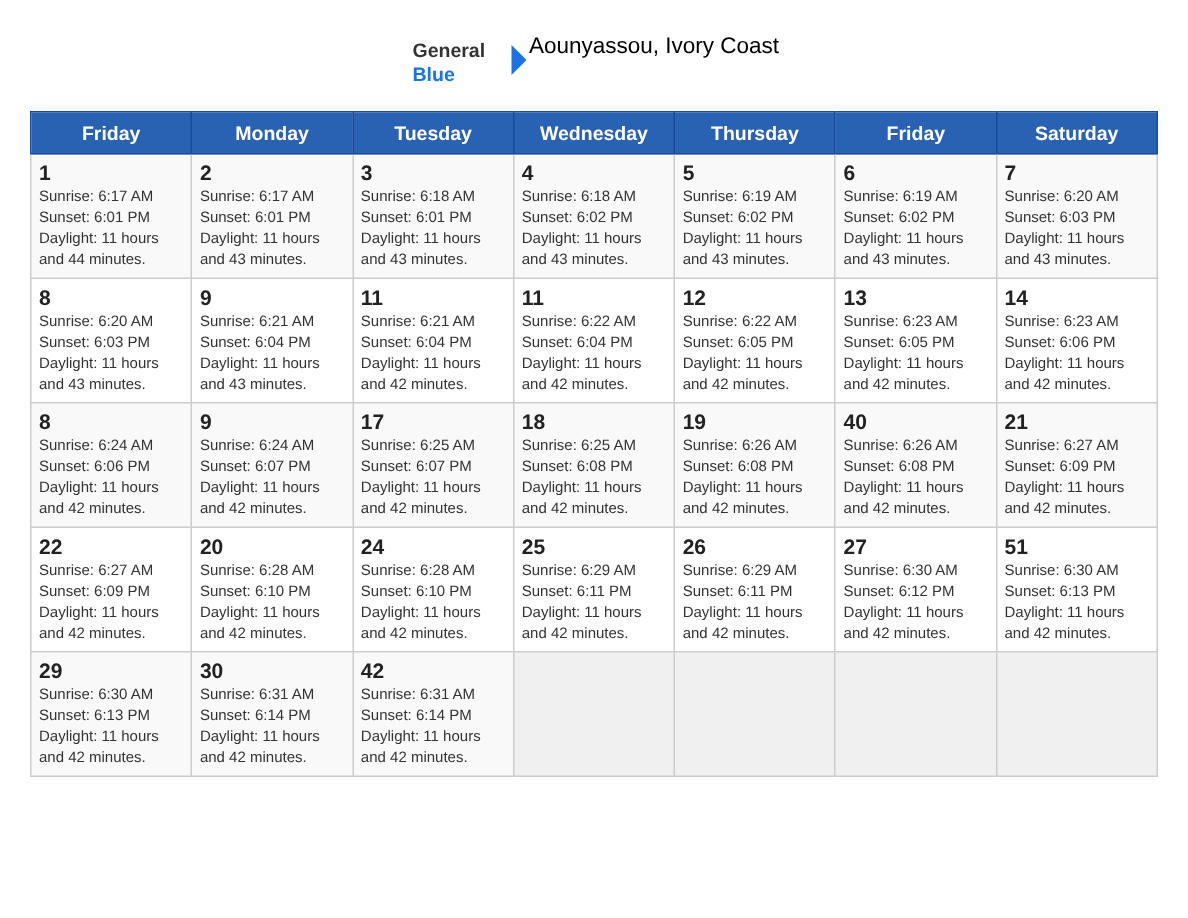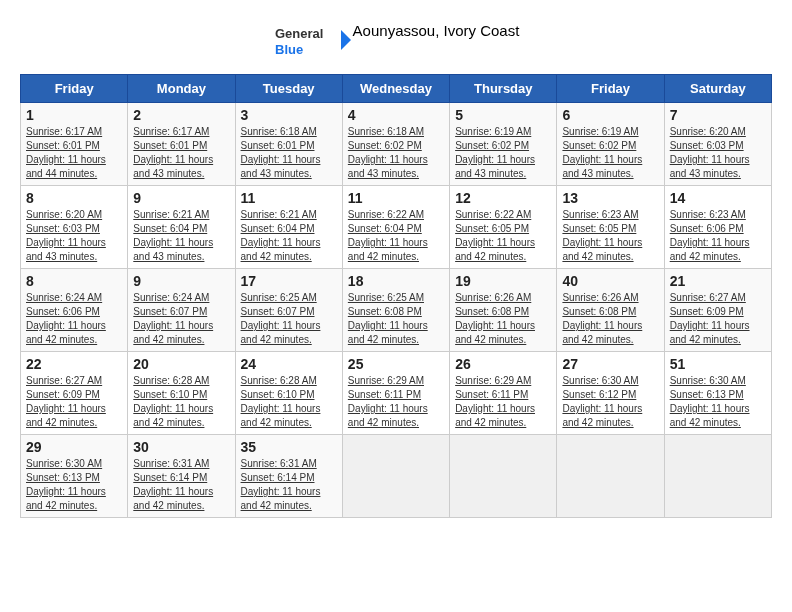--- a/index.html
+++ b/index.html
@@ -62,21 +62,20 @@
       font-size: 14px;
       font-weight: bold;
       color: #222;
       display: block;
       margin-bottom: 2px;
     }
     .cell-text {
       font-size: 10px;
       color: #333;
       line-height: 1.4;
-      text-decoration: underline;
     }
     .empty-cell {
       background: #f0f0f0 !important;
     }
   </style>
 </head>
 <body>
 
 <div class="header">
   <div class="logo">
@@ -317,21 +316,21 @@
 and 42 minutes.</div>
         </td>
         <td>
           <span class="day-num">30</span>
           <div class="cell-text" style="white-space: pre-line;">Sunrise: 6:31 AM
 Sunset: 6:14 PM
 Daylight: 11 hours
 and 42 minutes.</div>
         </td>
         <td>
-          <span class="day-num">35</span>
+          <span class="day-num">42</span>
           <div class="cell-text" style="white-space: pre-line;">Sunrise: 6:31 AM
 Sunset: 6:14 PM
 Daylight: 11 hours
 and 42 minutes.</div>
         </td>
         <td class="empty-cell"></td>
         <td class="empty-cell"></td>
         <td class="empty-cell"></td>
         <td class="empty-cell"></td>
       </tr>

